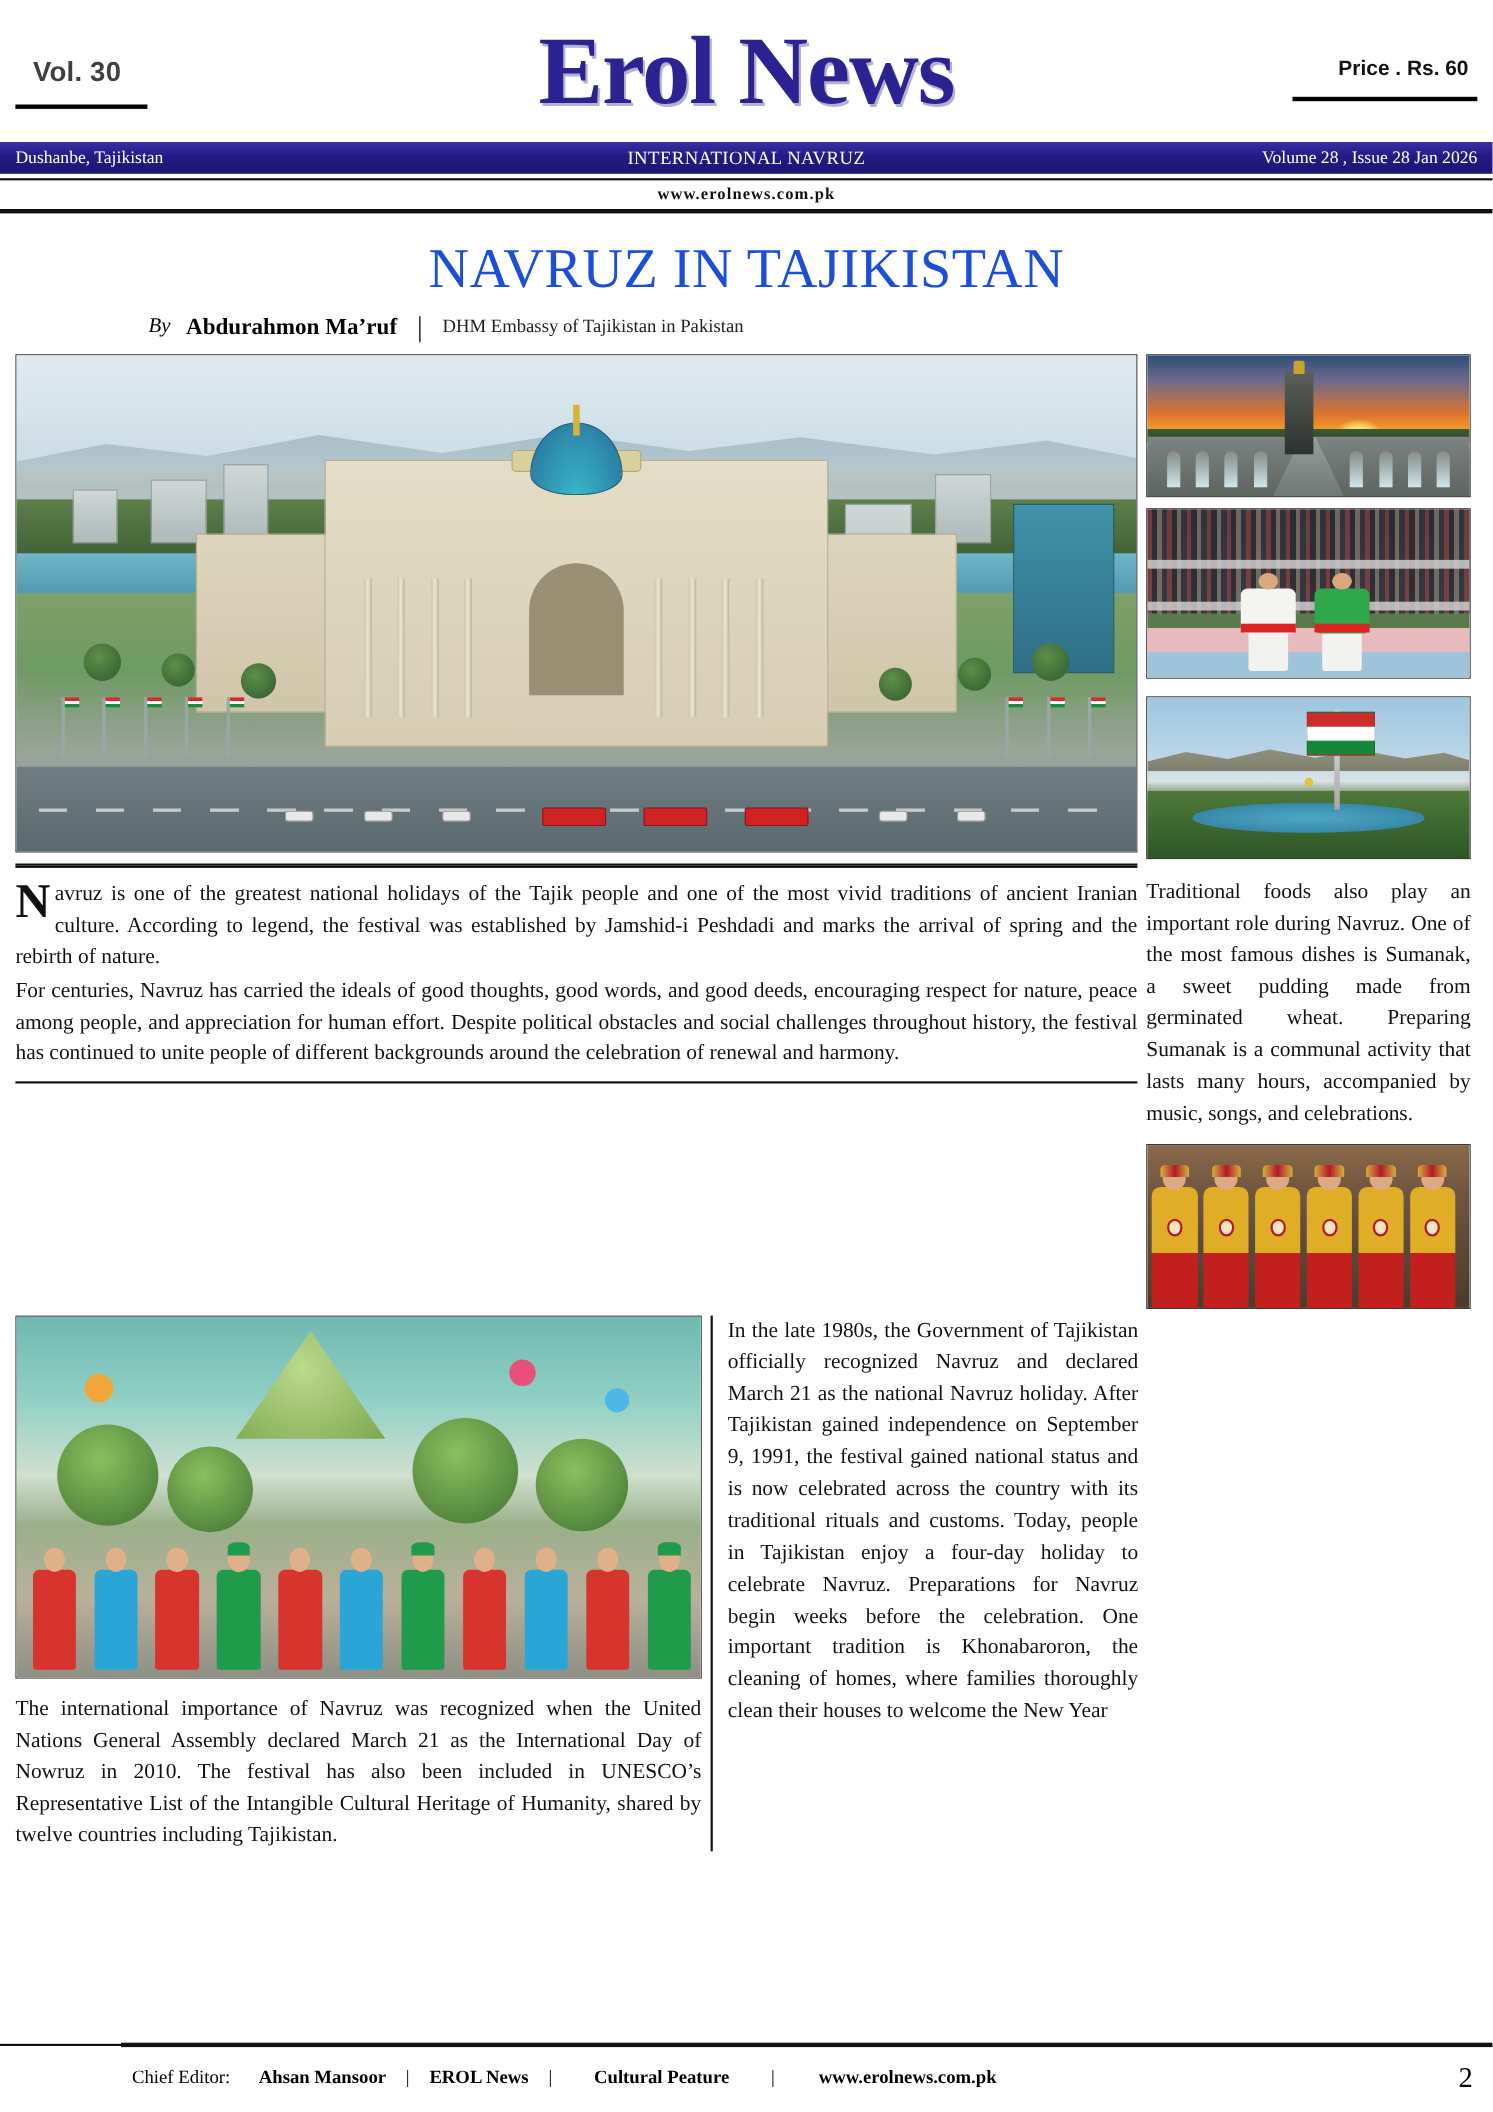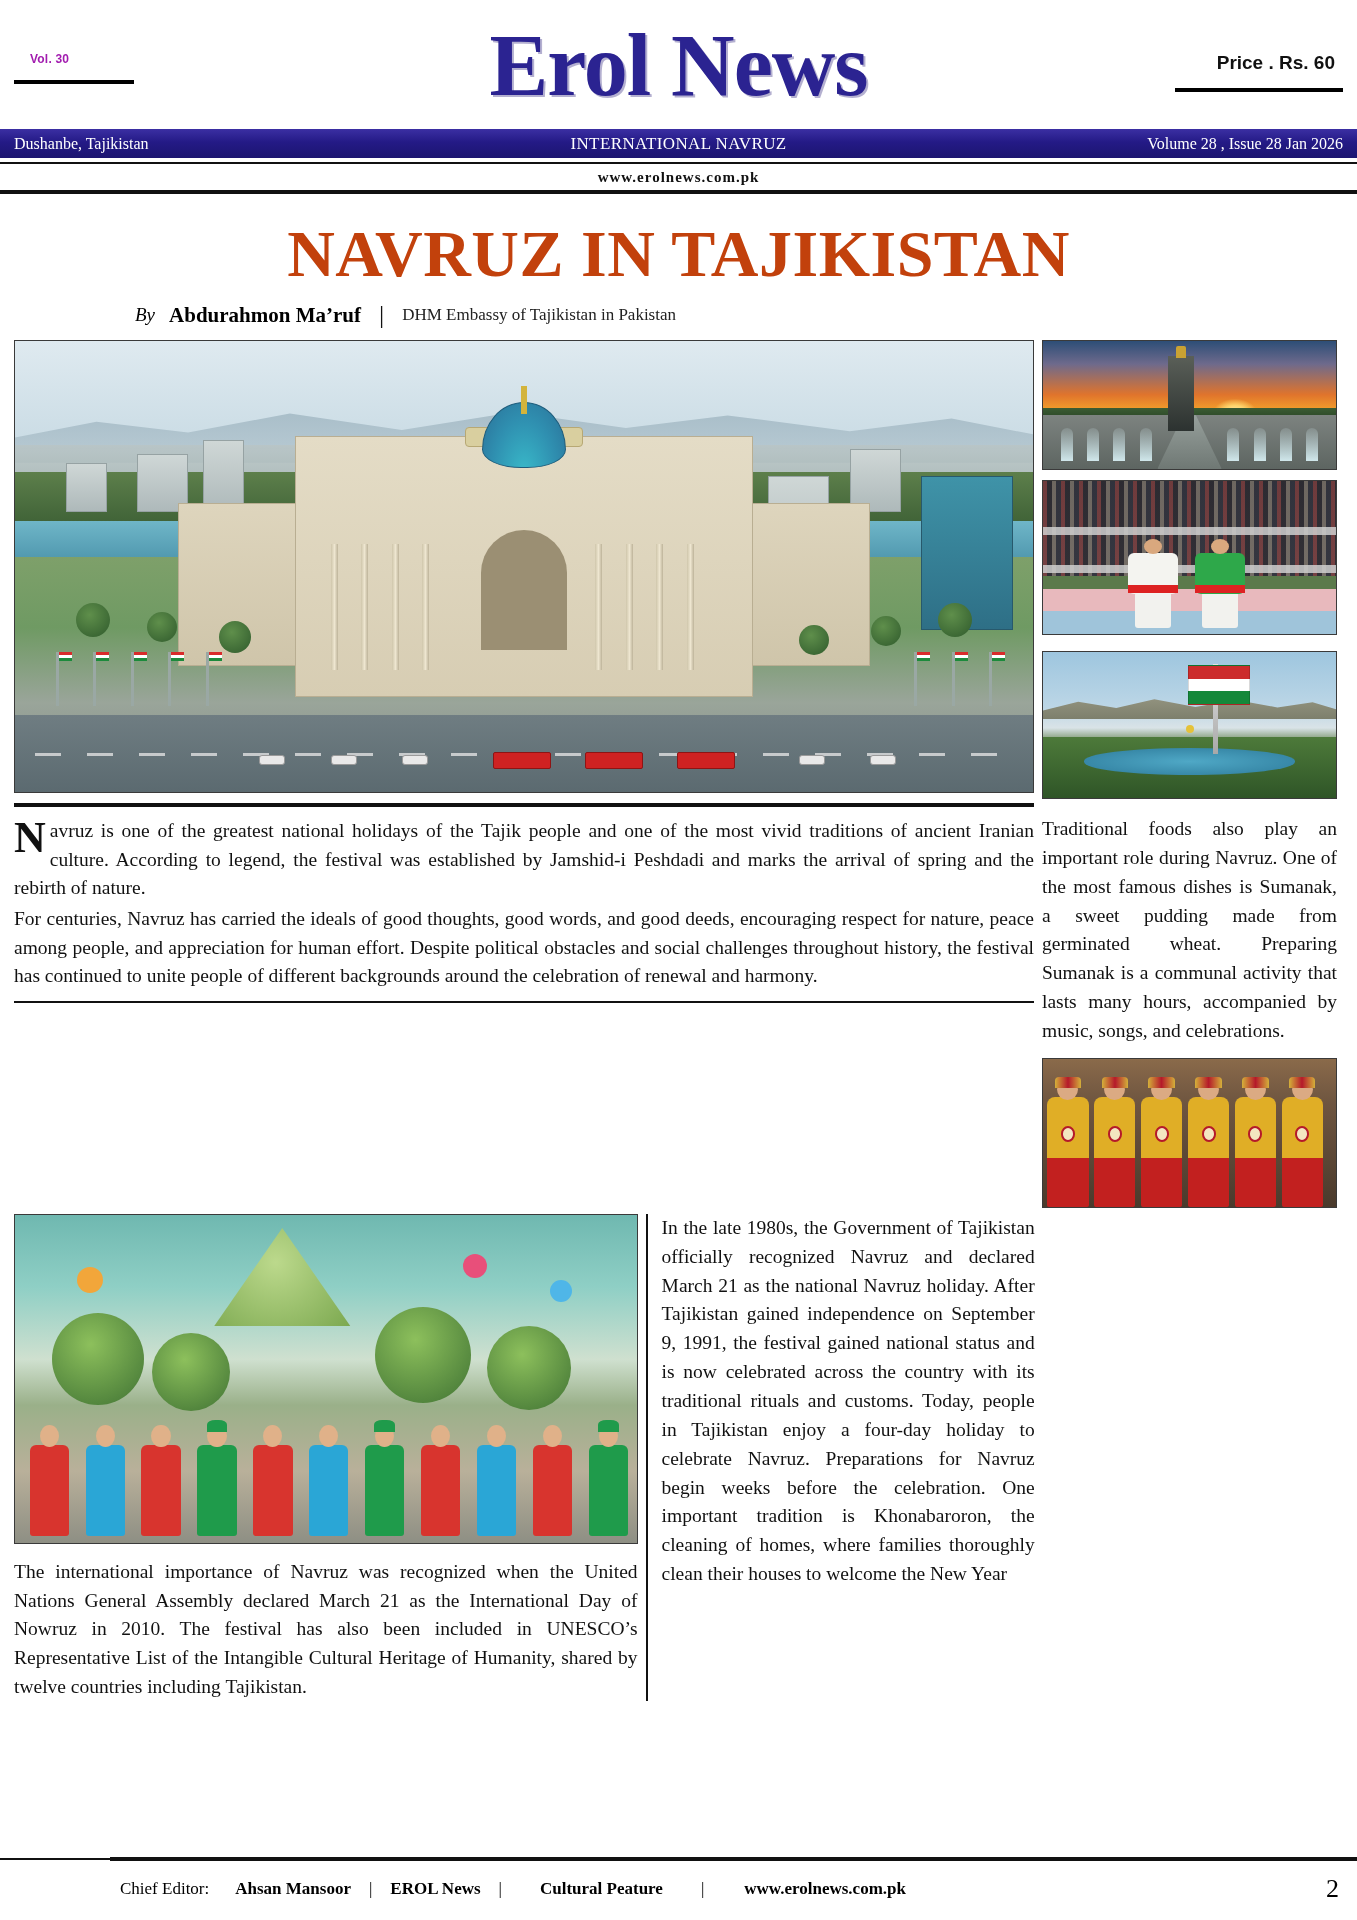--- a/index.html
+++ b/index.html
@@ -16,21 +16,21 @@
     position: relative;
     height: 128px;
     display: flex;
     align-items: flex-start;
     justify-content: space-between;
     padding: 0 14px;
   }
   .vol-box { width: 150px; padding-top: 52px; }
   .vol-text {
     font-family: "Liberation Sans", sans-serif;
-    font-weight: 700; font-size: 12px; color:#a21caf;
+    font-weight: 700; font-size: 25px; color:#404040;
     padding-left: 16px; letter-spacing: .2px;
   }
   .vol-rule { border-bottom: 4px solid #000; margin-top: 14px; width: 120px; }
   .price-box { width: 190px; padding-top: 52px; text-align:right; }
   .price-text {
     font-family: "Liberation Sans", sans-serif;
     font-weight: 700; font-size: 19px; color:#111; padding-right: 8px;
   }
   .price-rule { border-bottom: 4px solid #000; margin-top: 14px; width: 168px; margin-left:auto; }
 
@@ -68,25 +68,25 @@
     text-align:center;
     font-weight:700; font-size:15px; letter-spacing:1px;
     padding: 5px 0 4px;
     color:#111;
   }
   .rule-thick { height:4px; background:#111; }
 
   
   .headline {
     text-align:center;
-    font-size: 66px;
-    font-weight: 700;
+    font-size: 51px;
+    font-weight: 400;
     letter-spacing: .5px;
     margin-top: 22px;
-    color:#c2410c;
+    color:#1d4ed8;
     font-family: "Liberation Serif", serif;
   }
   .subhead {
     text-align:center;
     font-size: 25px;
     font-weight:700;
     margin-top: 12px;
     color:#111;
   }
   .byline {

